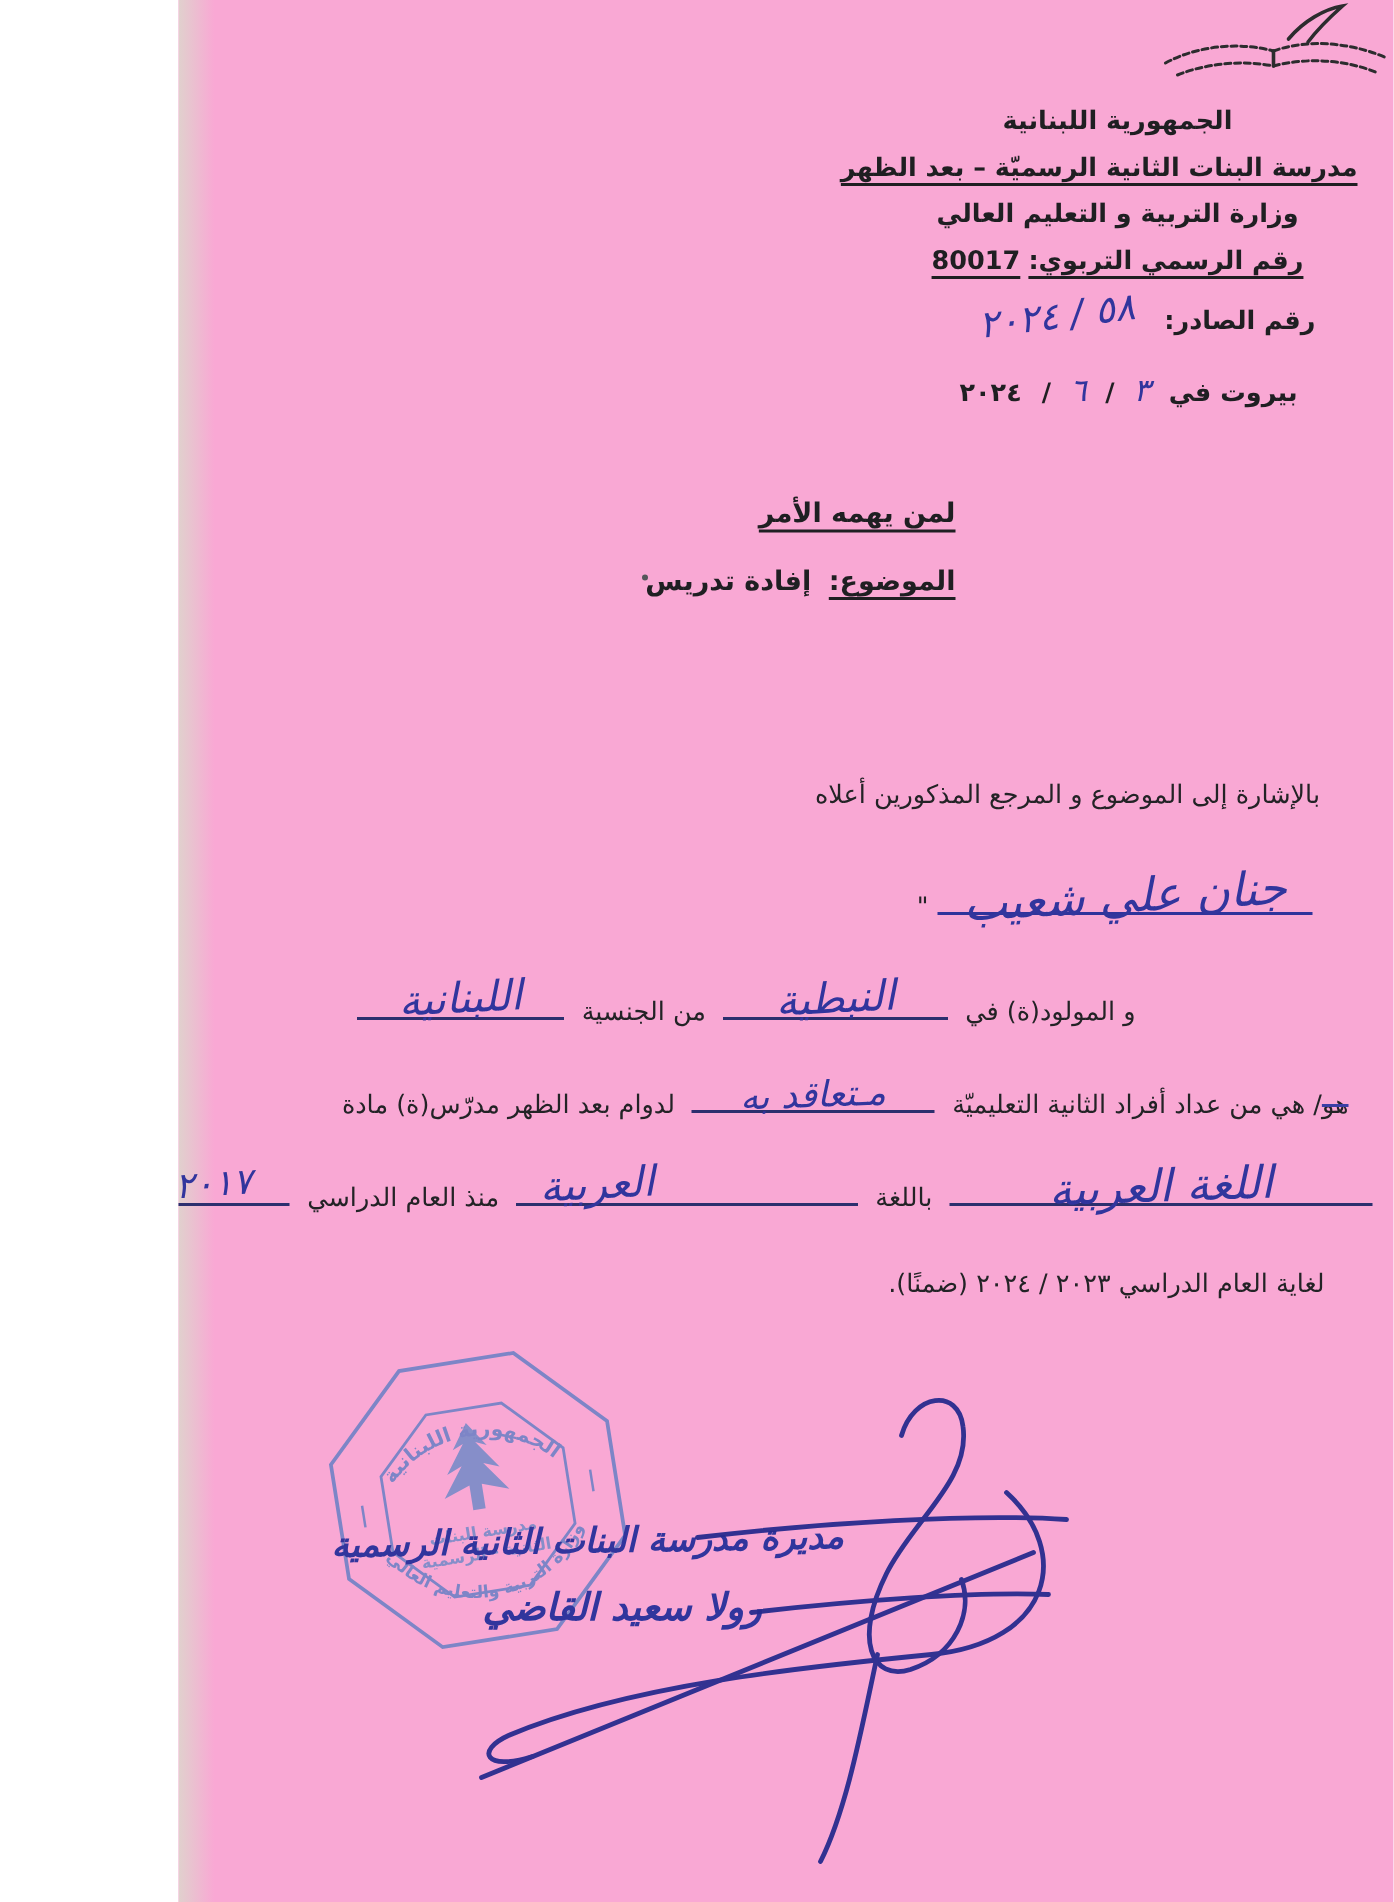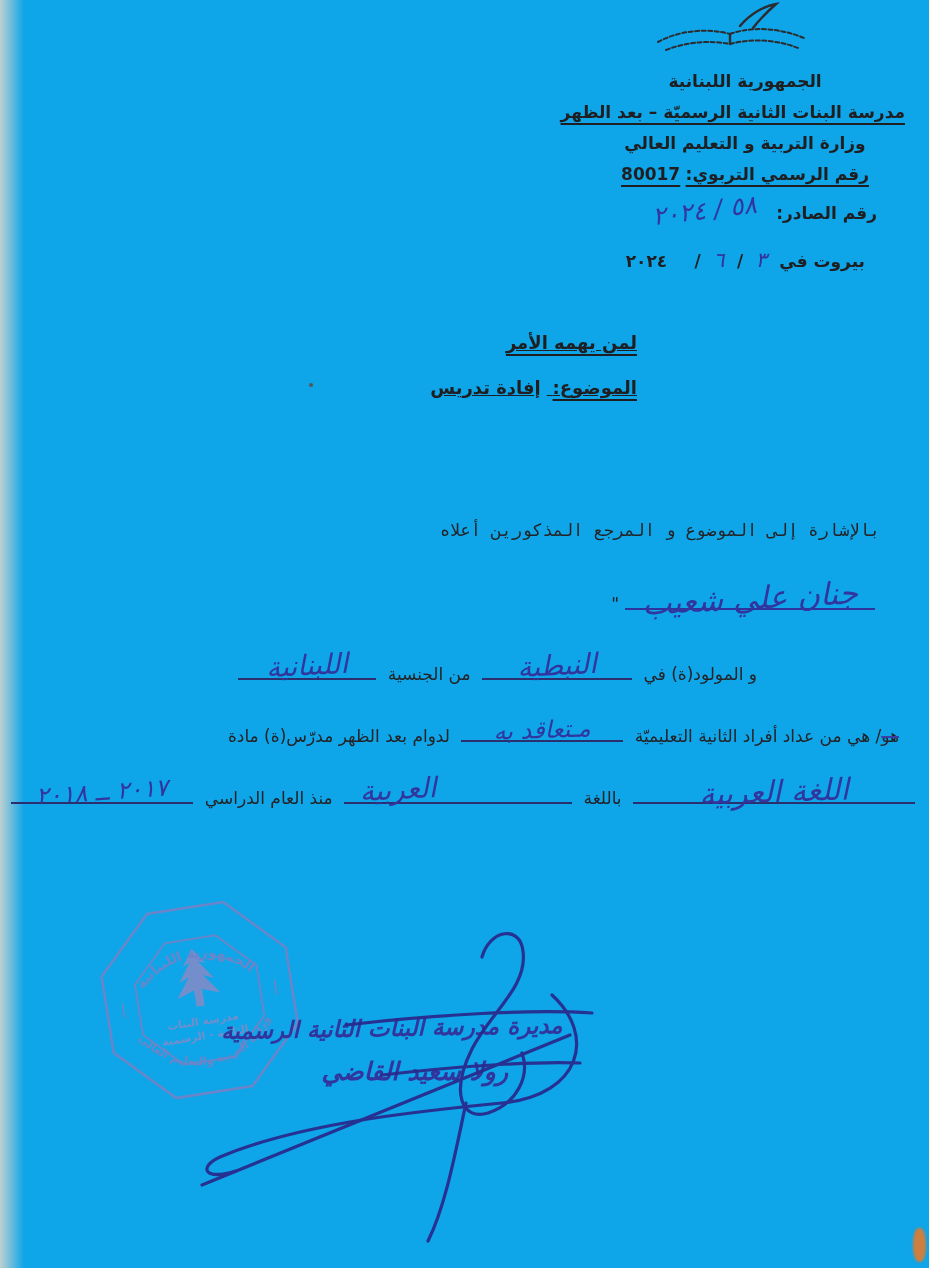--- a/index.html
+++ b/index.html
@@ -1,39 +1,39 @@
 <!DOCTYPE html>
 <html lang="ar" dir="rtl"><head>
 <meta charset="utf-8">
 <style>
   html,body{margin:0;padding:0;background:#ffffff;}
   .page{
-    position:relative;width:929px;height:1268px;overflow:hidden;
-    background:#0ea5e9;color:#1f1f22;
-    font-family:"DejaVu Sans",sans-serif;direction:rtl;
+    position:relative;width:790px;height:1268px;overflow:hidden;
+    background:#f9a8d4;color:#1f1f22;
+    font-family:"DejaVu Sans",sans-serif;direction:rtl;padding-left:20px;
   }
   .abs{position:absolute;white-space:nowrap;}
   .b{font-weight:bold;}
   .u{text-decoration:underline;text-decoration-thickness:1.6px;text-underline-offset:5px;}
   .print{font-size:17px;color:#232326;}
   .hand{color:#31359d;font-style:italic;}
   .blank{
     display:inline-block;height:16px;position:relative;
     border-bottom:2px solid #2c2f6e;margin:0 6px;vertical-align:baseline;
   }
   .blank .hand{position:absolute;left:0;right:0;bottom:-4px;text-align:center;}
   .hand-big{font-size:28px;transform:rotate(-3deg);display:inline-block;}
   .hand-md{font-size:24px;transform:rotate(-2deg);display:inline-block;}
   .hand-sm{font-size:21px;display:inline-block;}
   .struck{text-decoration:line-through;text-decoration-color:#3a3fa6;text-decoration-thickness:2.4px;}
   .header-block{top:66px;right:24px;width:320px;text-align:center;line-height:30px;font-size:17px;}
   .header-block div{margin-bottom:1px;}
   .meta-serial{top:196px;right:52px;font-size:17px;}
   .meta-date{top:248px;right:64px;font-size:17px;}
-  .addressee{top:320px;right:292px;text-align:right;font-size:18px;line-height:45px;text-decoration:underline;}
+  .addressee{top:320px;right:292px;text-align:right;font-size:18px;line-height:45px;}
   .edge-strip{left:0;top:0;bottom:0;width:24px;background:linear-gradient(to right,#dcd8cc,rgba(255,255,255,0));opacity:.85;}
   .speck{left:913px;top:1228px;width:13px;height:34px;background:#cc7f3e;border-radius:45%;filter:blur(1px);}
   .ink-dot{left:309px;top:383px;width:4px;height:4px;background:#55565a;border-radius:50%;}
   .sig-block{top:1008px;right:366px;text-align:right;line-height:40px;font-weight:bold;}
   .sig-title{font-size:23px;transform:rotate(-1deg);}
   .sig-name{font-size:25px;margin-right:55px;margin-top:4px;}
   svg{overflow:visible;}
 </style>
 </head>
 <body>
@@ -73,32 +73,32 @@
     <span class="b">رقم الصادر:</span>
     <span class="hand hand-md" style="transform:rotate(-7deg);font-size:25px;margin-right:14px;">٥٨ / ٢٠٢٤</span>
   </div>
 
   <div class="abs meta-date">
     <span class="b">بيروت في</span>
     <span class="hand hand-sm" style="margin:0 7px;">٣</span>
     <span class="b">/</span>
     <span class="hand hand-sm" style="margin:0 7px;">٦</span>
     <span class="b">/</span>
-    <span class="b" style="margin-right:22px;">٢٠٢٤</span>
+    <span class="b" style="margin-right:8px;">٢٠٢٤</span>
   </div>
 
   <div class="abs addressee">
     <div class="b u">لمن يهمه الأمر</div>
     <div>
       <span class="b u">الموضوع:</span>
       <span class="b" style="margin-right:6px;">إفادة تدريس</span>
     </div>
   </div>
 
-  <div class="abs print" style="top:520px;right:49px;font-family:Liberation Mono, monospace;">بالإشارة إلى الموضوع و المرجع المذكورين أعلاه</div>
+  <div class="abs print" style="top:520px;right:49px;">بالإشارة إلى الموضوع و المرجع المذكورين أعلاه</div>
 
   <div class="abs print" style="top:592px;right:48px;left:36px;">
     <span class="blank" style="width:250px;border-bottom-color:#2f339b;"><span class="hand" style="font-size:31px;bottom:-8px;transform:rotate(-3deg);">جنان علي شعيب</span></span><span>"</span>
   </div>
 
   <div class="abs print" style="top:662px;right:172px;">
     <span>و المولود(ة) في</span>
     <span class="blank" style="width:150px;"><span class="hand hand-big">النبطية</span></span>
     <span>من الجنسية</span>
     <span class="blank" style="width:138px;"><span class="hand hand-big">اللبنانية</span></span>
@@ -111,20 +111,21 @@
   </div>
 
   <div class="abs print" style="top:786px;right:8px;">
     <span class="blank" style="width:282px;"><span class="hand" style="font-size:30px;bottom:-7px;transform:rotate(-2deg);">اللغة العربية</span></span>
     <span>باللغة</span>
     <span class="blank" style="width:228px;"><span class="hand hand-big" style="right:60px;left:-60px;">العربية</span></span>
     <span>منذ العام الدراسي</span>
     <span class="blank" style="width:182px;"><span class="hand hand-md" style="transform:rotate(-4deg);">٢٠١٧ ــ ٢٠١٨</span></span>
   </div>
 
+  <div class="abs print" style="top:846px;right:46px;">لغاية العام الدراسي ٢٠٢٣ / ٢٠٢٤ (ضمنًا).</div>
 
   <div class="abs" style="left:96px;top:896px;transform:rotate(-9deg);">
     <svg width="208" height="208" viewBox="0 0 200 200" style="opacity:.92;">
       <defs>
         <path id="arcTop" d="M 30,114 A 72,72 0 0 1 170,114"></path>
         <path id="arcBot" d="M 26,104 A 76,76 0 0 0 174,104"></path>
       </defs>
       <polygon points="189.6,137.1 137.1,189.6 62.9,189.6 10.4,137.1 10.4,62.9 62.9,10.4 137.1,10.4 189.6,62.9" fill="none" stroke="#7383c6" stroke-width="2.4"></polygon>
       <polygon points="159.1,124.5 124.5,159.1 75.5,159.1 40.9,124.5 40.9,75.5 75.5,40.9 124.5,40.9 159.1,75.5" fill="none" stroke="#7383c6" stroke-width="1.8"></polygon>
       <line x1="26" y1="92" x2="26" y2="106" stroke="#7383c6" stroke-width="1.6"></line>

